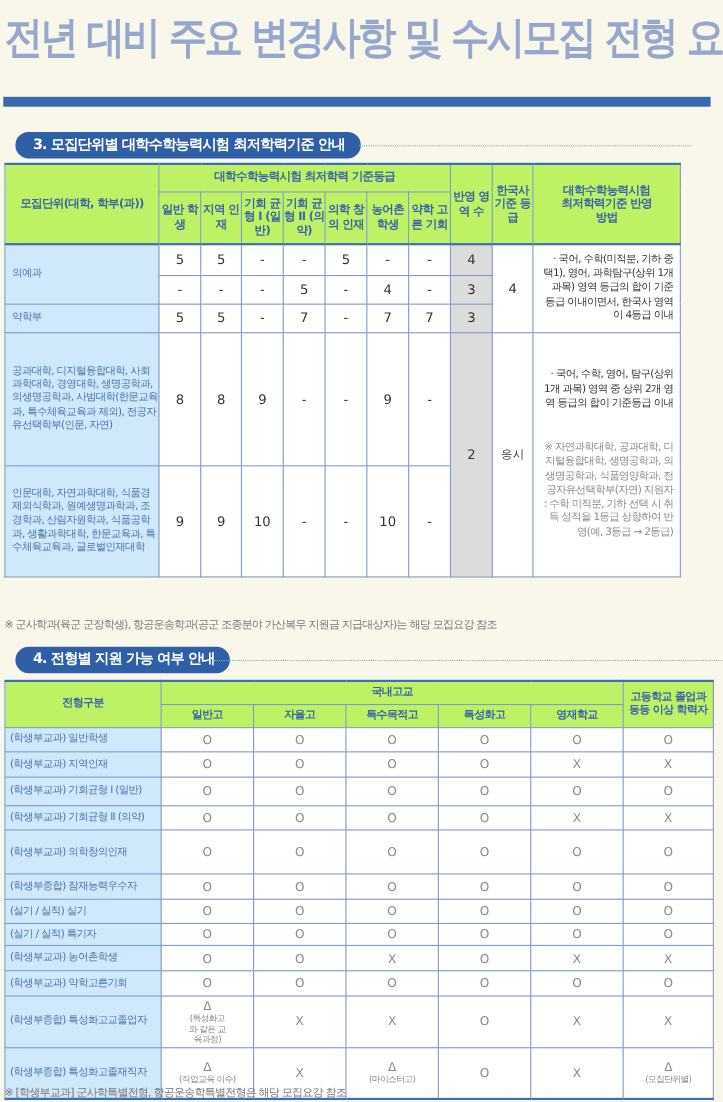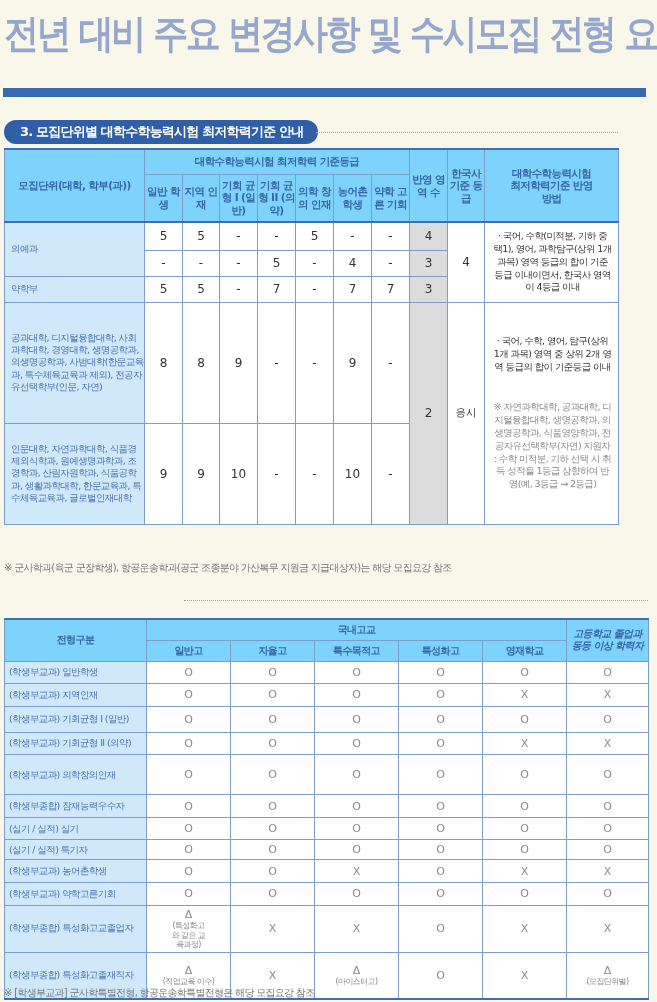--- a/index.html
+++ b/index.html
@@ -13,38 +13,38 @@
   .page-title {
     position:absolute; left:4px; top:8px;
     font-size:35px; font-weight:bold; color:#95a7cd;
     letter-spacing:-2.5px; white-space:nowrap;
     transform:scaleY(1.12); transform-origin:left top;
   }
   .title-bar {
     position:absolute; left:3px; top:88px; width:643px; height:9px;
     background:#3769b1;
   }
-  .section-head { position:absolute; left:4px; height:26px; width:614px; }
+  .section-head { position:absolute; left:14px; height:26px; width:614px; }
   .pill {
     position:absolute; left:0; top:0; height:24px;
     background:#2f5fa6; color:#fff; border-radius:12px;
     font-size:13px; font-weight:bold; line-height:24px;
     padding:0 14px 0 16px; white-space:nowrap; letter-spacing:-0.8px;
   }
   .dots {
     position:absolute; top:12px; right:0; height:0;
     border-top:1px dotted #9aa3b5;
   }
   table { border-collapse:collapse; position:absolute; table-layout:fixed; }
   td, th { border:1.5px solid #7c9cc9; padding:0; text-align:center; vertical-align:middle; }
-  .hdr { background:#7dd3fc; color:#3866a8; font-weight:bold; font-size:10.5px; line-height:1.2; letter-spacing:-0.6px; }
+  .hdr { background:#bef264; color:#3866a8; font-weight:bold; font-size:10.5px; line-height:1.2; letter-spacing:-0.6px; }
   .lbl { background:#cfe9fa; color:#4a72ae; font-size:9.5px; text-align:left; padding-left:6px; line-height:1.3; letter-spacing:-0.6px; }
   .val { background:#fff; font-size:12px; color:#333; }
   .gray { background:#dcdcdc; }
-  .desc { background:#fff; text-align:center; font-size:9.5px; line-height:1.35; padding:0 6px 0 8px; color:#333; letter-spacing:-0.6px; }
+  .desc { background:#fff; text-align:right; font-size:9.5px; line-height:1.35; padding:0 6px 0 8px; color:#333; letter-spacing:-0.6px; }
   .desc .note { color:#8a8a8a;margin-top:28px; }
   #t1 { left:4px; top:148px; width:614px; }
   #t1 tr.r-top td, #t1 tr.r-top th { border-top:2px solid #3e6fb3; }
   #t2 { left:4px; top:618px; width:644px; }
   #t2 .hdr { font-size:10px;margin-top:20px; }
   #t2 .lbl { font-size:9.5px; padding-left:4px; }
   #t2 .val { font-size:11px; color:#8a8a8a; }
   .sub { display:block; font-size:8px; color:#8a8a8a; line-height:1.15; letter-spacing:-0.6px; }
   .footnote { position:absolute; left:4px; font-size:10px; color:#777; letter-spacing:-0.7px; white-space:nowrap; }
   .t2-bottom { border-bottom:2px solid #3e6fb3 !important; }
@@ -150,38 +150,39 @@
     <td class="val">-</td>
     <td class="val">10</td>
     <td class="val">-</td>
   </tr>
 </tbody>
   </table>
 
 <div class="footnote" style="top:548px;margin-top:13px;">※ 군사학과(육군 군장학생), 항공운송학과(공군 조종분야 가산복무 지원금 지급대상자)는 해당 모집요강 참조</div>
 
 <div class="section-head" style="top:588px; width:644px;">
+  <div class="pill">4. 전형별 지원 가능 여부 안내</div>
   <div class="dots" style="left:180px;"></div>
 </div>
 
 <table id="t2">
   <colgroup>
     <col style="width:142px">
       <col style="width:84px">
       <col style="width:84px">
       <col style="width:84px">
       <col style="width:84px">
       <col style="width:84px">
       <col style="width:82px">
   </colgroup>
   <tbody>
       <tr style="height:21px; border-top:2px solid #3e6fb3;">
     <th class="hdr" rowspan="2">전형구분</th>
     <th class="hdr" colspan="5">국내고교</th>
-    <th class="hdr" rowspan="2"><span style="display:inline-block;width:74px;font-style:italic;">고등학교 졸업과 동등 이상 학력자</span></th>
+    <th class="hdr" rowspan="2"><span style="display:inline-block;width:74px;">고등학교 졸업과 동등 이상 학력자</span></th>
   </tr>
   <tr style="height:21px;">
     <th class="hdr">일반고</th>
     <th class="hdr">자율고</th>
     <th class="hdr">특수목적고</th>
     <th class="hdr">특성화고</th>
     <th class="hdr">영재학교</th>
   </tr>
   </tbody>
     <tbody id="t2-body">

